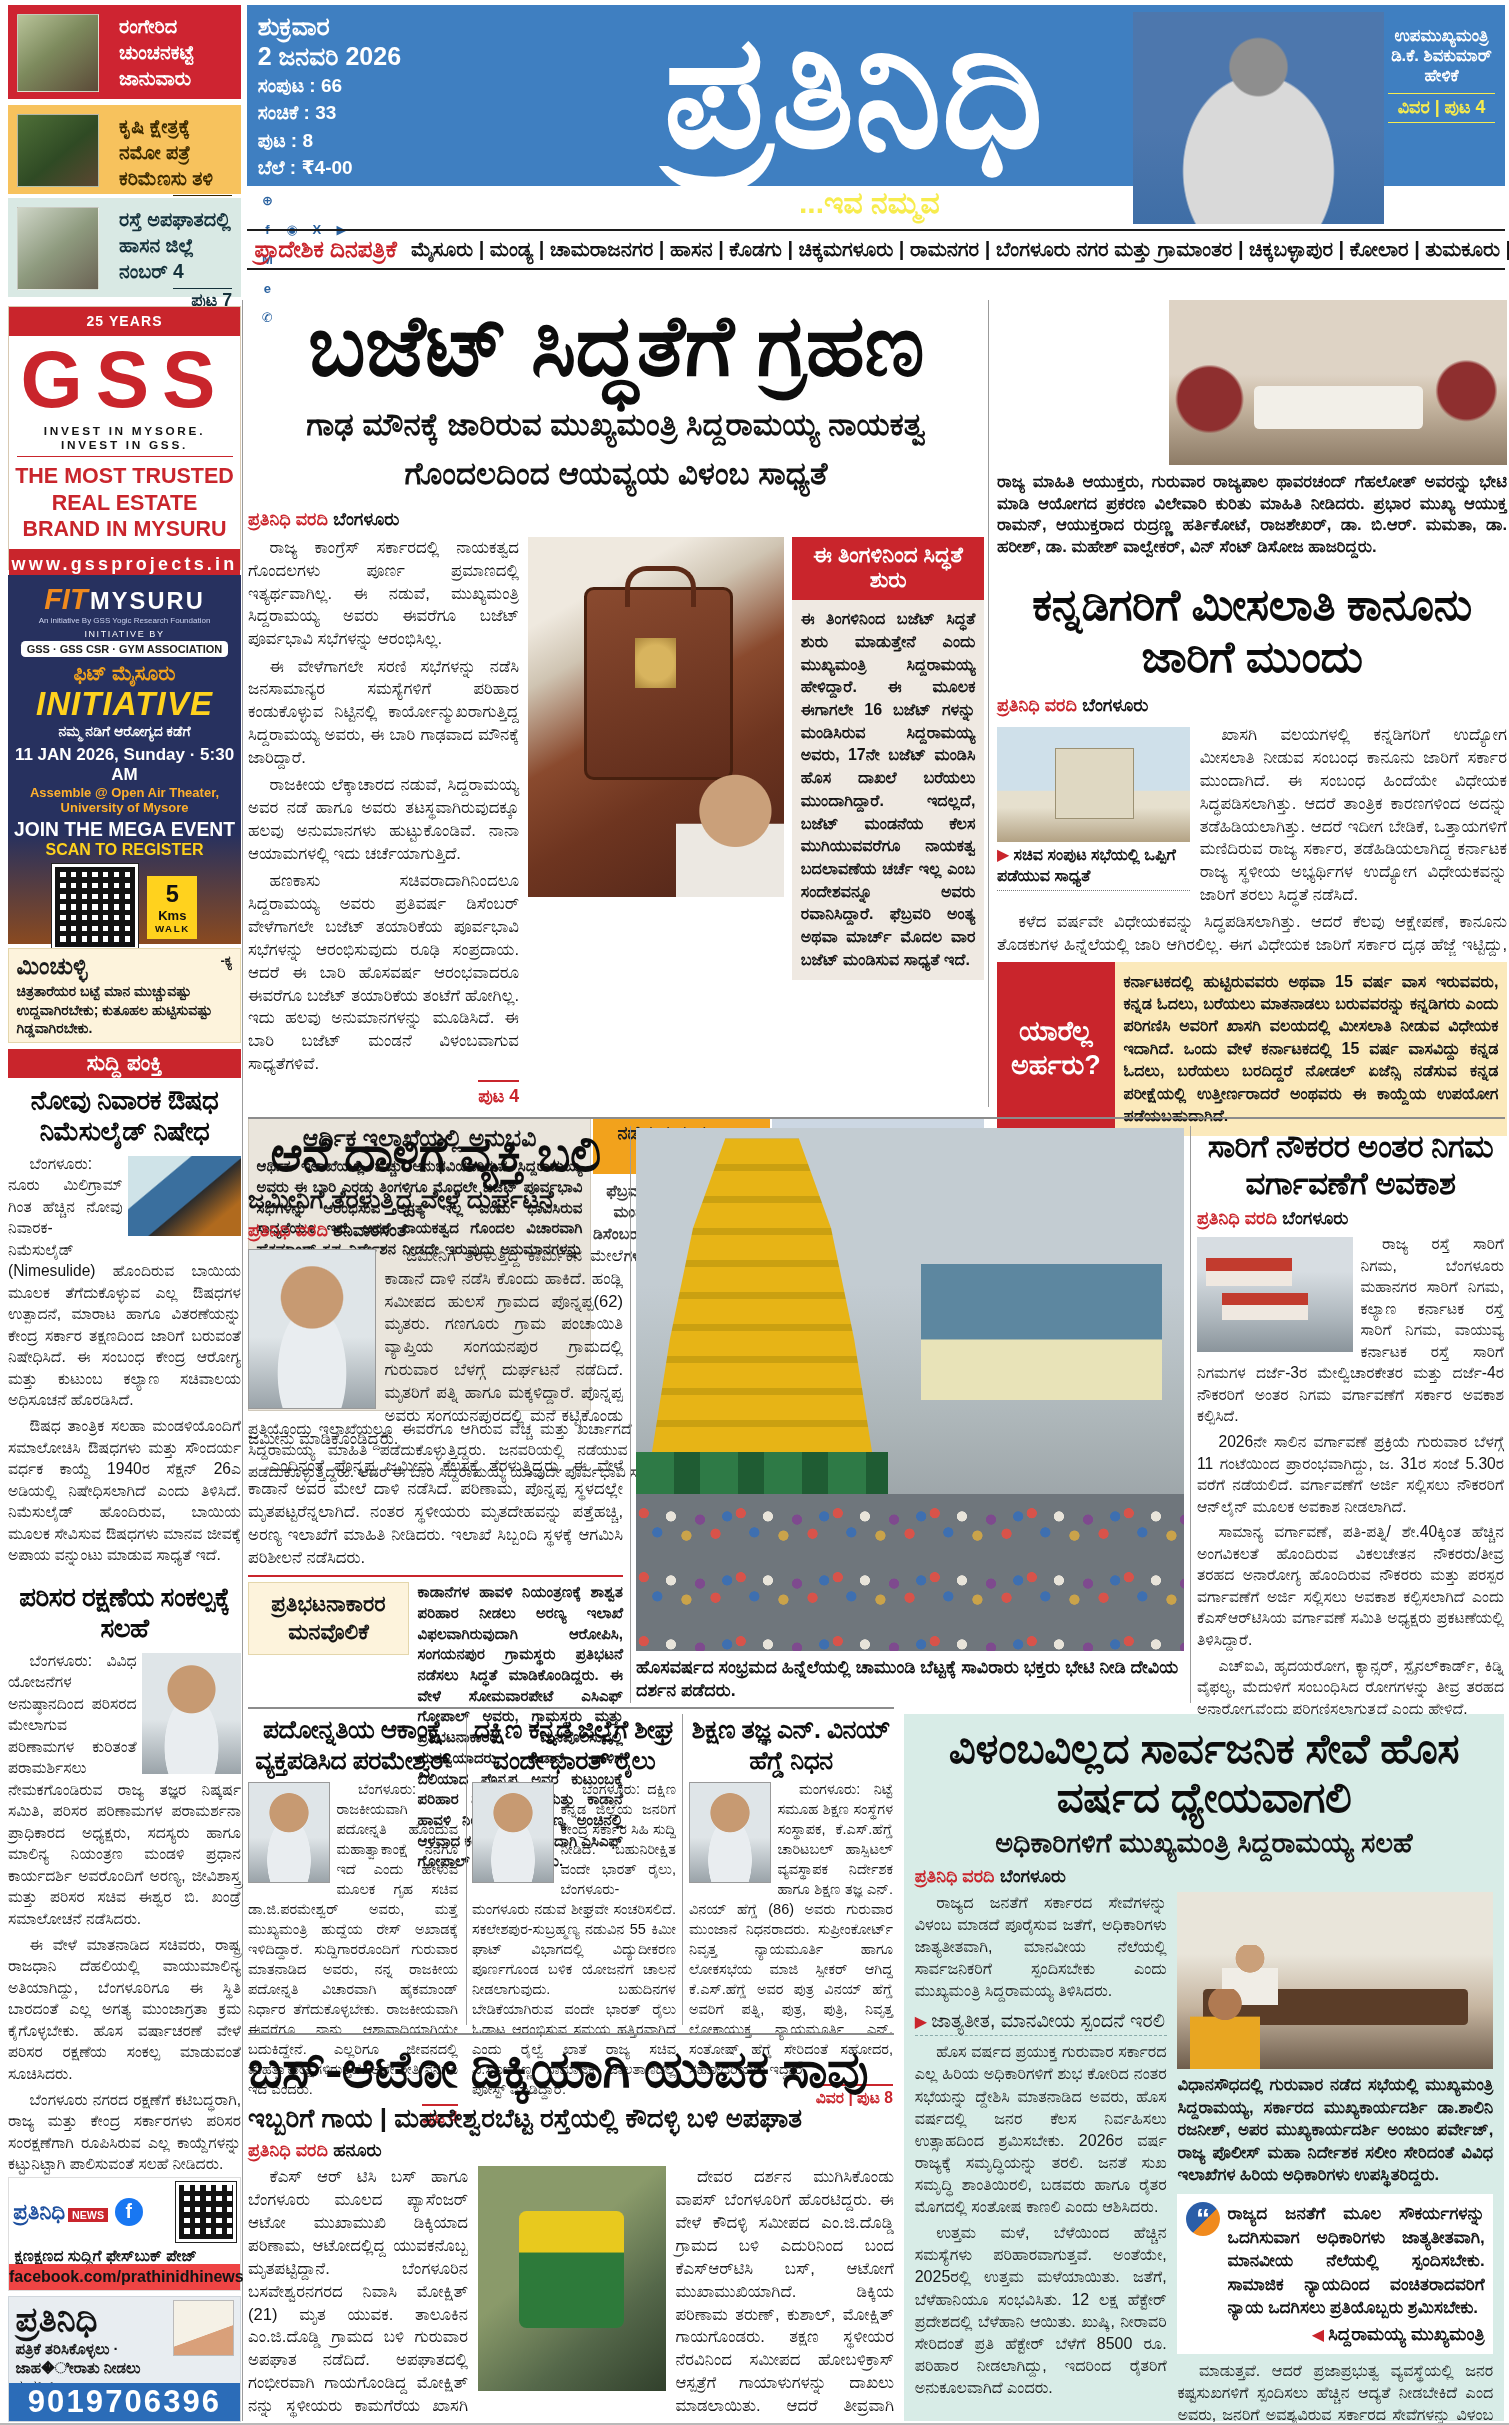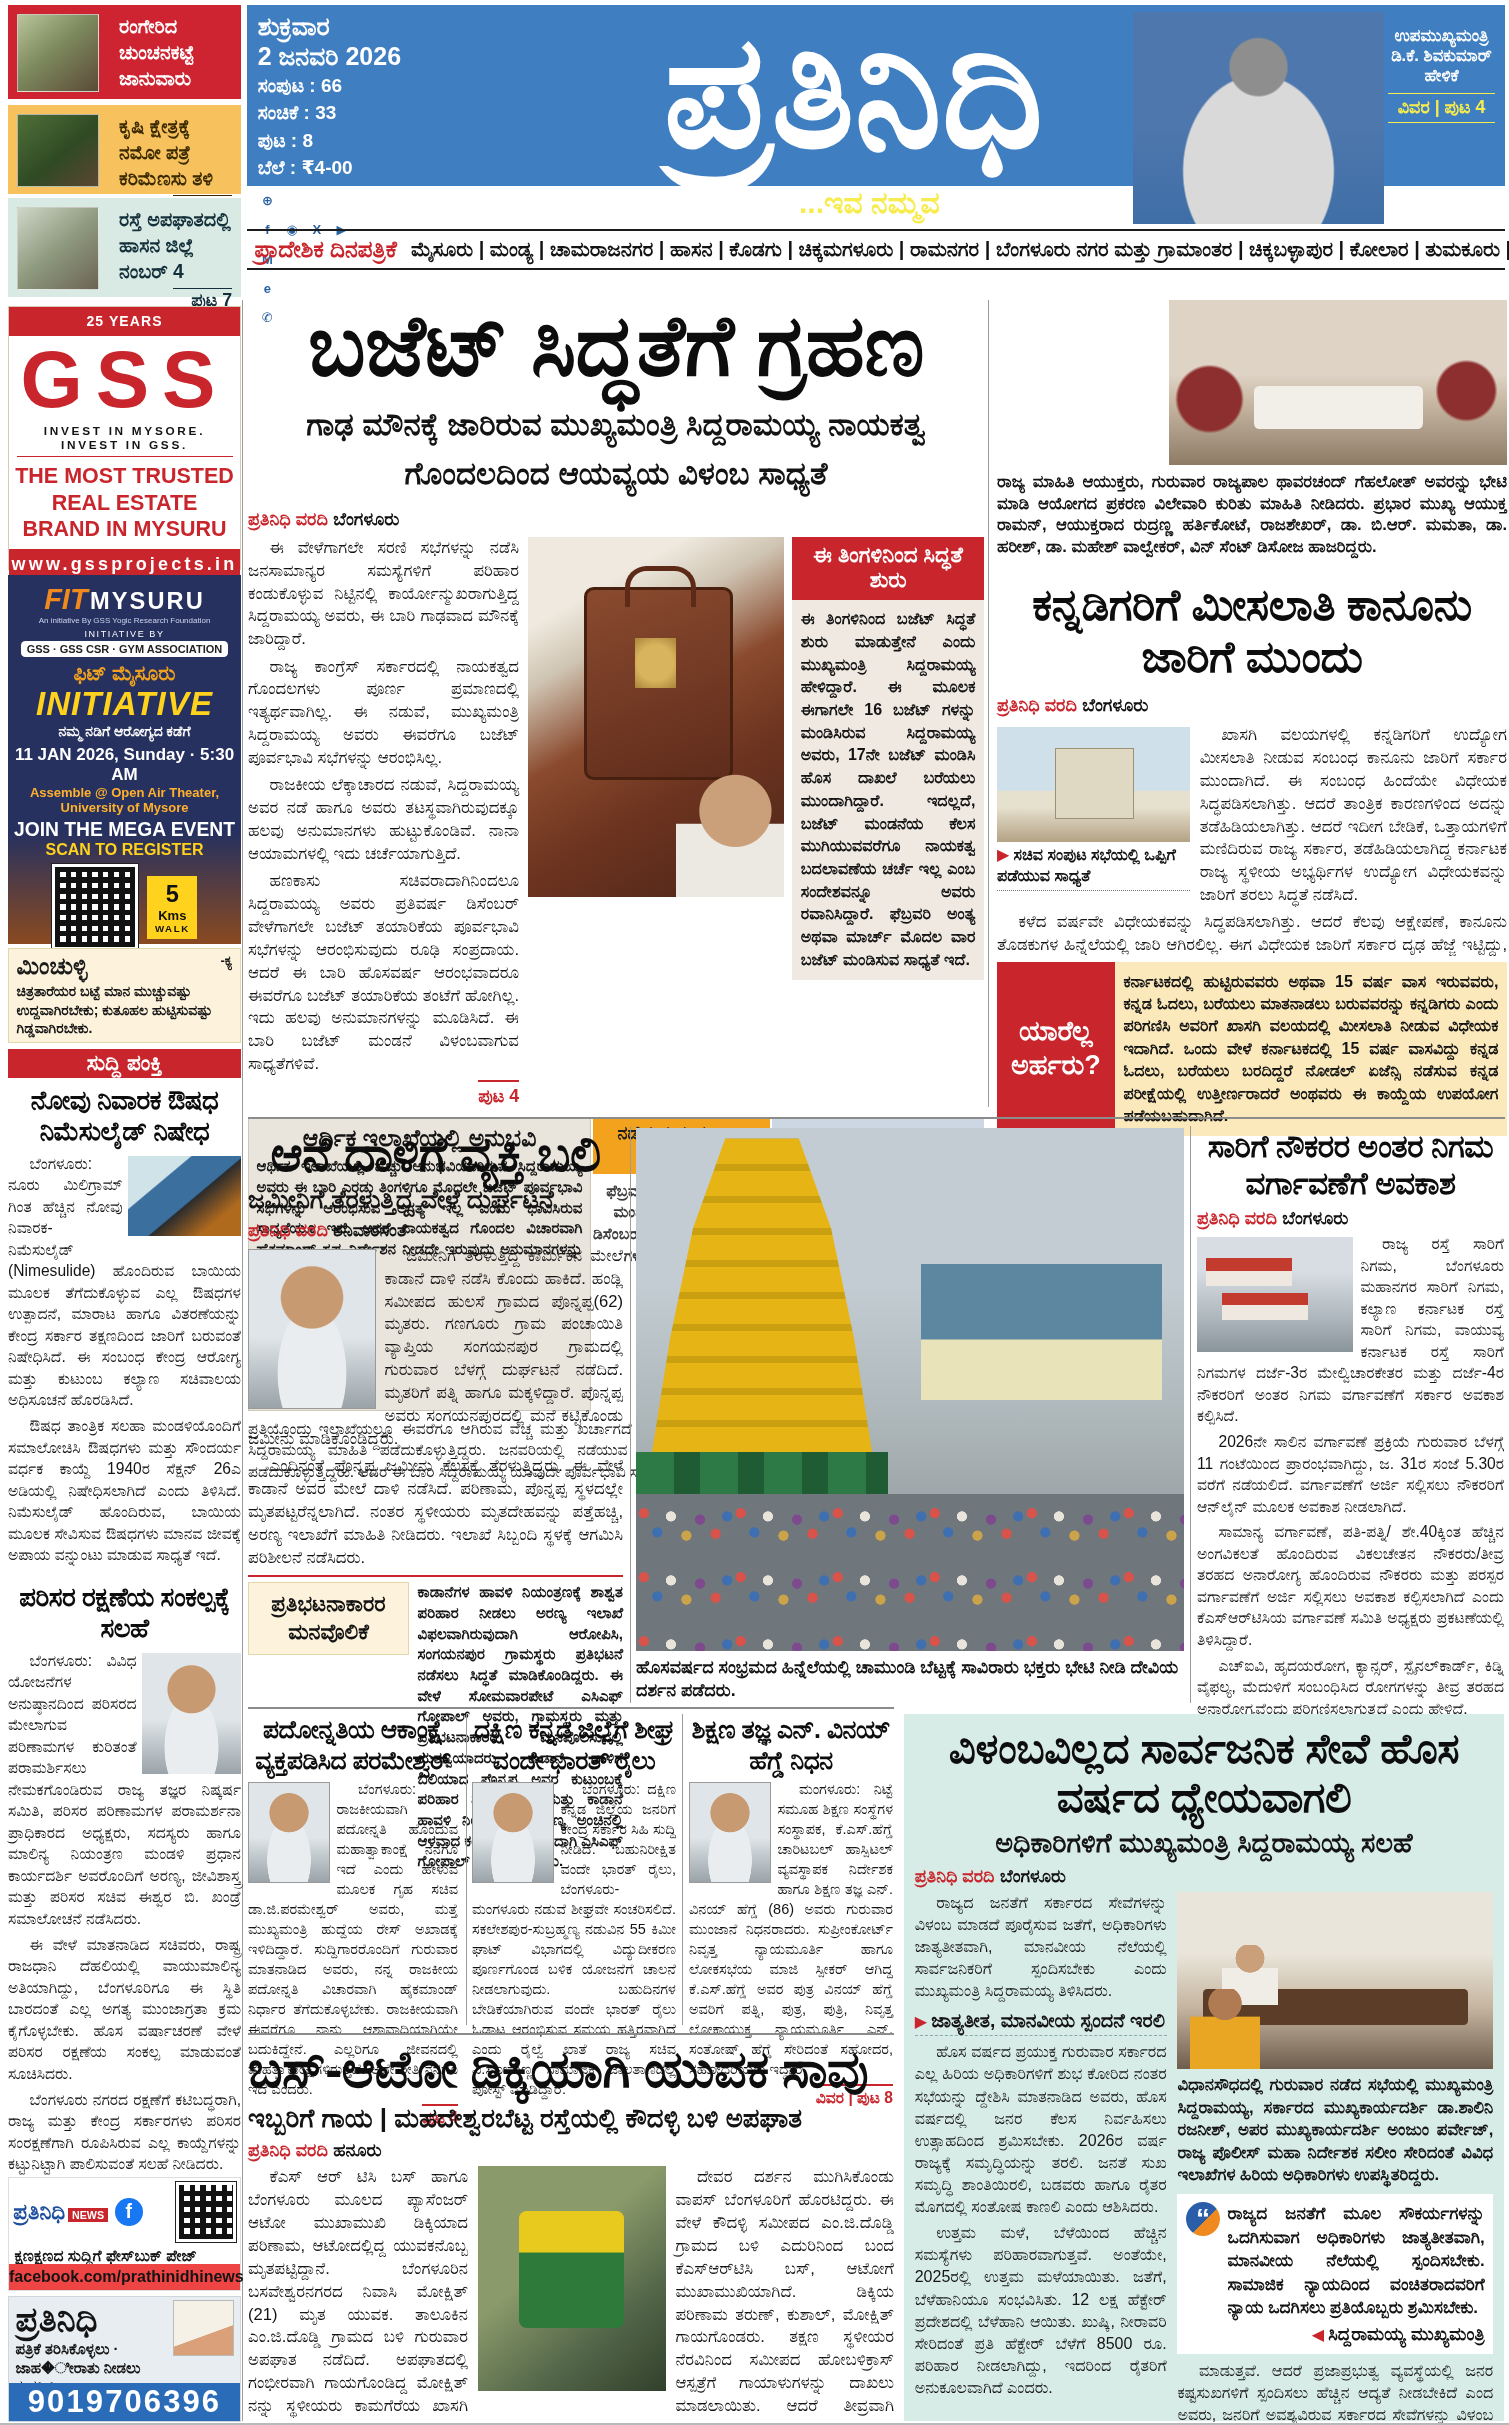--- a/index.html
+++ b/index.html
@@ -37,21 +37,21 @@
   .qr{background:
      repeating-linear-gradient(0deg,#121212 0 5.4px,rgba(255,255,255,0) 5.4px 10.7px),
      repeating-linear-gradient(90deg,#121212 0 5.4px,#fff 5.4px 10.7px);border:3.2px solid #fff;outline:1.1px solid #222}
   
   .redbar{background:#c9252c;color:#fff;font-weight:900}
   .graybox{background:#eae5dc;border:1.1px solid #cfc8ba}
   .bluebox{background:#ccd7e3}
   .cream{background:#fdf3dc;border:0.5px solid #e4d6ab}
   .orangechip{background:#f2a21c;color:#202020;font-weight:900}
   .tealbg{background:#d8ece7}
-  .notebox{border-bottom:1.6px dashed #8aa;padding:3.2px 0;font-weight:700}
+  .notebox{border-bottom:1.6px dashed #8aa;padding:3.2px 0;font-weight:400}
   .tri{color:#c9252c;font-size:16px;margin-right:4.3px}
 </style>
 </head>
 <body>
 
 <div class="page">
 
   <div class="abs teaser" style="left:8px;top:5.4px;width:233px;height:94px;background:#ce2431;color:#fff">
     <div class="tease-img ph" style="background:linear-gradient(140deg,#b9c49a,#7d8a5d 45%,#5b4a38)"></div>
     <div class="tx"><span>ರಂಗೇರಿದ ಚುಂಚನಕಟ್ಟೆ ಜಾನುವಾರು ಜಾತ್ರಾ ಮಹೋತ್ಸವ</span>
@@ -181,22 +181,22 @@
     </div>
     <div class="c w b" style="position:absolute;left:0;right:0;bottom:0;height:38px;line-height:38px;background:#2b6cb8;font-size:31px;letter-spacing:2.1px">9019706396</div>
   </div>
 
   <div class="abs" style="left:248px;top:300px;width:736px;height:807px">
     <div class="hl c" style="font-size:85px">ಬಜೆಟ್ ಸಿದ್ಧತೆಗೆ ಗ್ರಹಣ</div>
     <div class="c b" style="font-size:31px;line-height:1.55;margin-top:9.7px">ಗಾಢ ಮೌನಕ್ಕೆ ಜಾರಿರುವ ಮುಖ್ಯಮಂತ್ರಿ ಸಿದ್ದರಾಮಯ್ಯ ನಾಯಕತ್ವ ಗೊಂದಲದಿಂದ ಆಯವ್ಯಯ ವಿಳಂಬ ಸಾಧ್ಯತೆ</div>
     <div class="byl" style="margin-top:11.8px"><span class="red">ಪ್ರತಿನಿಧಿ ವರದಿ</span><span class="loc">ಬೆಂಗಳೂರು</span></div>
     <div style="display:flex;gap:8.6px;margin-top:6.4px">
       <div class="body-t j" style="width:271px">
+        <p>ರಾಜ್ಯ ಕಾಂಗ್ರೆಸ್ ಸರ್ಕಾರದಲ್ಲಿ ನಾಯಕತ್ವದ ಗೊಂದಲಗಳು ಪೂರ್ಣ ಪ್ರಮಾಣದಲ್ಲಿ ಇತ್ಯರ್ಥವಾಗಿಲ್ಲ. ಈ ನಡುವೆ, ಮುಖ್ಯಮಂತ್ರಿ ಸಿದ್ದರಾಮಯ್ಯ ಅವರು ಈವರೆಗೂ ಬಜೆಟ್ ಪೂರ್ವಭಾವಿ ಸಭೆಗಳನ್ನು ಆರಂಭಿಸಿಲ್ಲ.</p>
         <p>ಈ ವೇಳೆಗಾಗಲೇ ಸರಣಿ ಸಭೆಗಳನ್ನು ನಡೆಸಿ ಜನಸಾಮಾನ್ಯರ ಸಮಸ್ಯೆಗಳಿಗೆ ಪರಿಹಾರ ಕಂಡುಕೊಳ್ಳುವ ನಿಟ್ಟಿನಲ್ಲಿ ಕಾರ್ಯೋನ್ಮುಖರಾಗುತ್ತಿದ್ದ ಸಿದ್ದರಾಮಯ್ಯ ಅವರು, ಈ ಬಾರಿ ಗಾಢವಾದ ಮೌನಕ್ಕೆ ಜಾರಿದ್ದಾರೆ.</p>
-        <p>ರಾಜ್ಯ ಕಾಂಗ್ರೆಸ್ ಸರ್ಕಾರದಲ್ಲಿ ನಾಯಕತ್ವದ ಗೊಂದಲಗಳು ಪೂರ್ಣ ಪ್ರಮಾಣದಲ್ಲಿ ಇತ್ಯರ್ಥವಾಗಿಲ್ಲ. ಈ ನಡುವೆ, ಮುಖ್ಯಮಂತ್ರಿ ಸಿದ್ದರಾಮಯ್ಯ ಅವರು ಈವರೆಗೂ ಬಜೆಟ್ ಪೂರ್ವಭಾವಿ ಸಭೆಗಳನ್ನು ಆರಂಭಿಸಿಲ್ಲ.</p>
         <p>ರಾಜಕೀಯ ಲೆಕ್ಕಾಚಾರದ ನಡುವೆ, ಸಿದ್ದರಾಮಯ್ಯ ಅವರ ನಡೆ ಹಾಗೂ ಅವರು ತಟಸ್ಥವಾಗಿರುವುದಕ್ಕೂ ಹಲವು ಅನುಮಾನಗಳು ಹುಟ್ಟುಕೊಂಡಿವೆ. ನಾನಾ ಆಯಾಮಗಳಲ್ಲಿ ಇದು ಚರ್ಚೆಯಾಗುತ್ತಿದೆ.</p>
         <p>ಹಣಕಾಸು ಸಚಿವರಾದಾಗಿನಿಂದಲೂ ಸಿದ್ದರಾಮಯ್ಯ ಅವರು ಪ್ರತಿವರ್ಷ ಡಿಸೆಂಬರ್ ವೇಳೆಗಾಗಲೇ ಬಜೆಟ್ ತಯಾರಿಕೆಯ ಪೂರ್ವಭಾವಿ ಸಭೆಗಳನ್ನು ಆರಂಭಿಸುವುದು ರೂಢಿ ಸಂಪ್ರದಾಯ. ಆದರೆ ಈ ಬಾರಿ ಹೊಸವರ್ಷ ಆರಂಭವಾದರೂ ಈವರೆಗೂ ಬಜೆಟ್ ತಯಾರಿಕೆಯ ತಂಟೆಗೆ ಹೋಗಿಲ್ಲ. ಇದು ಹಲವು ಅನುಮಾನಗಳನ್ನು ಮೂಡಿಸಿದೆ. ಈ ಬಾರಿ ಬಜೆಟ್ ಮಂಡನೆ ವಿಳಂಬವಾಗುವ ಸಾಧ್ಯತೆಗಳಿವೆ.</p>
         <span class="jump">ಪುಟ 4</span>
       </div>
       <div class="ph" style="width:256px;height:360px;flex:0 0 256px;background:linear-gradient(150deg,#efe9df 0 18%,#cfc4b2 30%,#8a4a2e 48%,#6e3520 66%,#4c2318 100%)">
         <div class="abs" style="left:22%;top:14%;width:56%;height:52%;background:linear-gradient(160deg,#8a4a2f,#5f2c1b);border:3.2px solid #47200f;border-radius:9.7px"></div>
         <div class="abs" style="left:38%;top:8%;width:24%;height:10%;border:5.4px solid #5c2a17;border-bottom:none;border-radius:21.5px 21.5px 0 0"></div>
         <div class="abs" style="left:42%;top:28%;width:16%;height:14%;background:radial-gradient(circle,#d8b45e 0 55%,#a8833a)"></div>
         <div class="abs" style="left:58%;top:66%;width:42%;height:34%;background:radial-gradient(circle at 55% 30%,#caa07a 0 34%,rgba(0,0,0,0) 35%),linear-gradient(180deg,rgba(0,0,0,0) 0 40%,#ece8e2 41%)"></div>
       </div>

